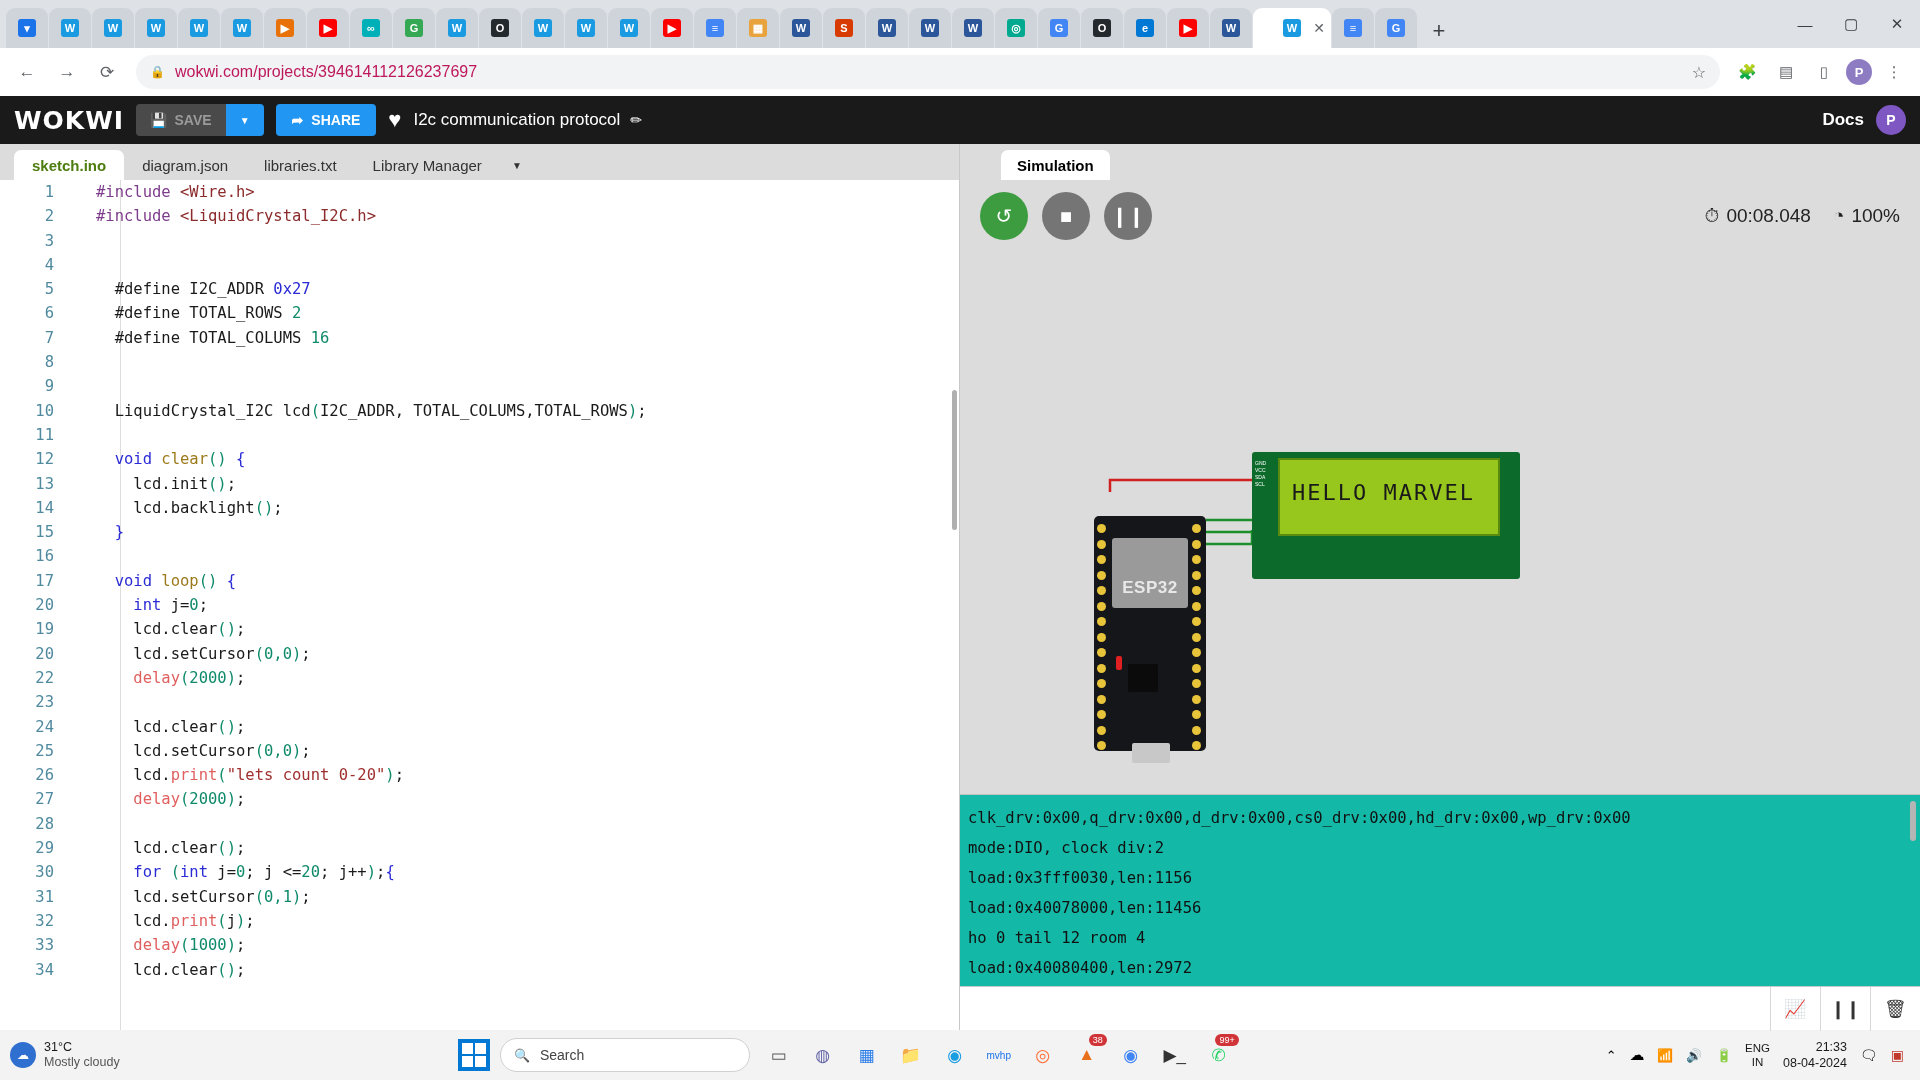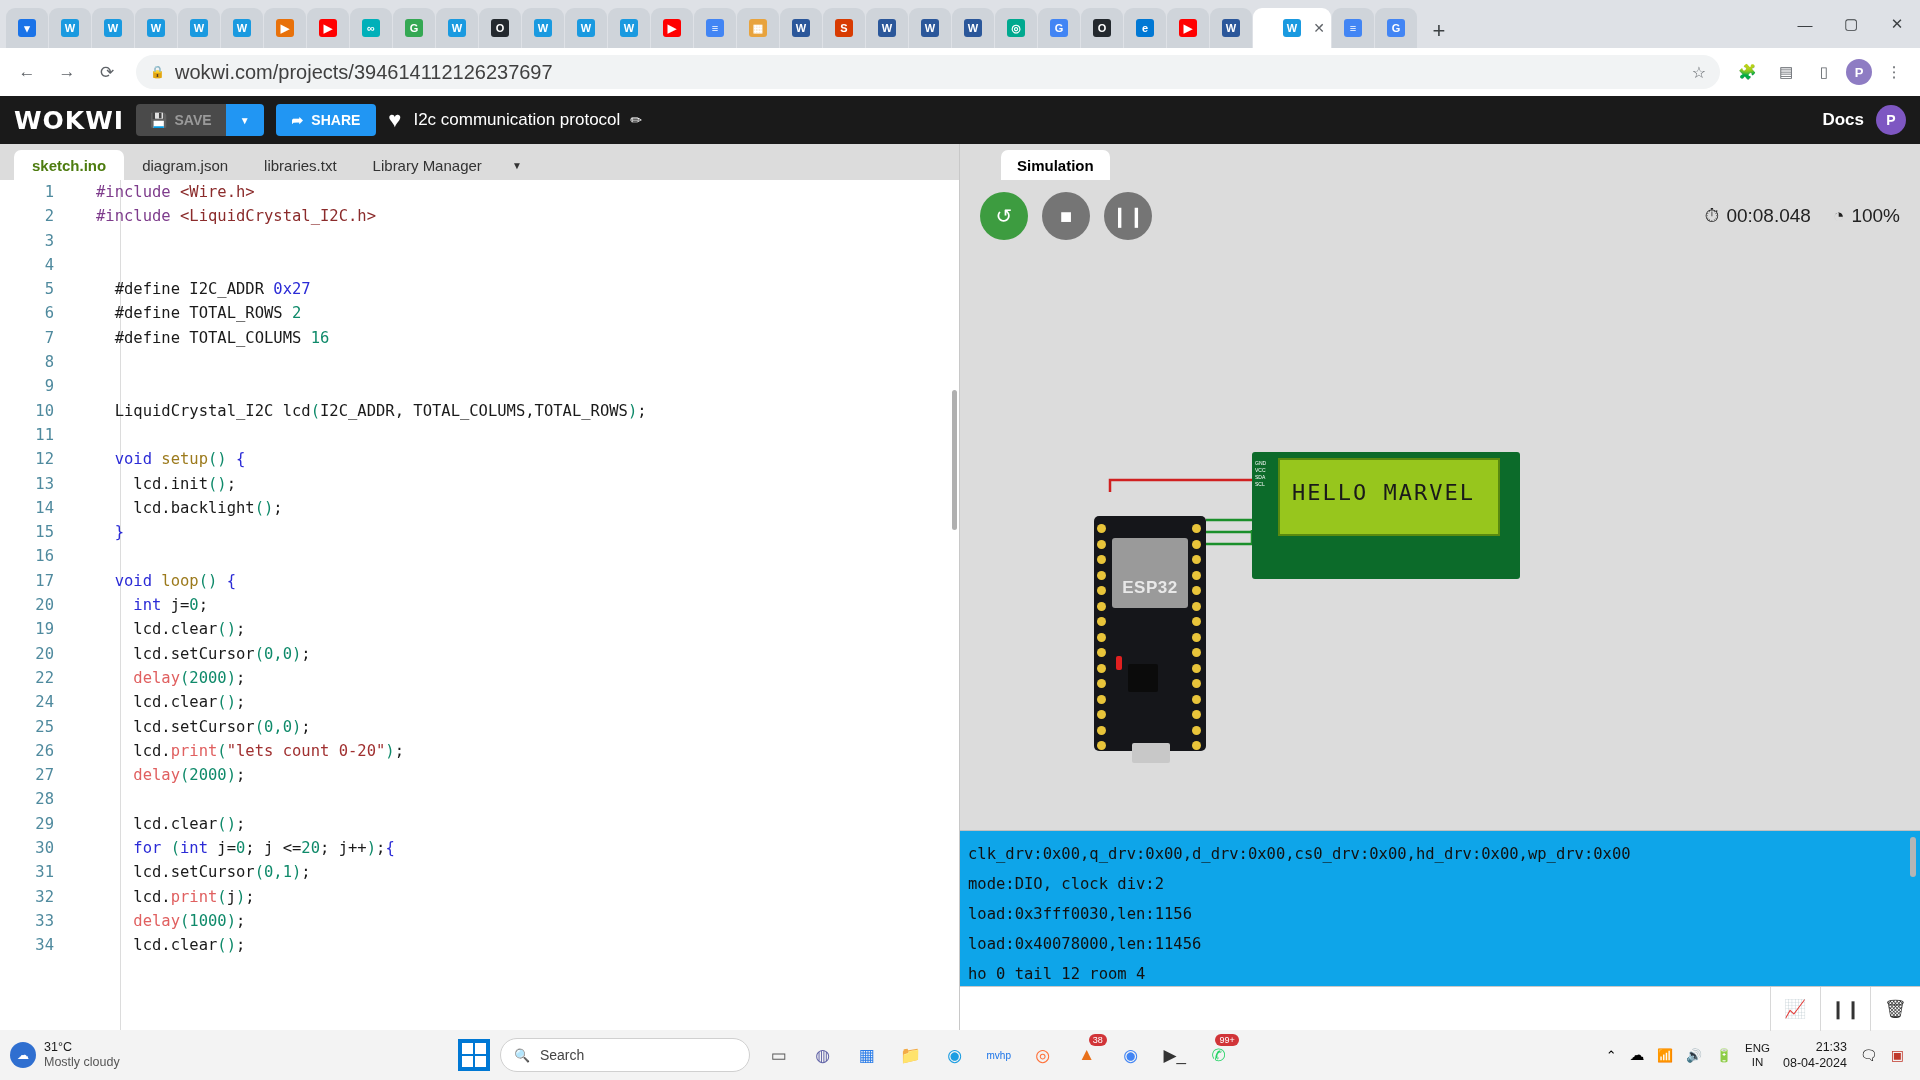--- a/index.html
+++ b/index.html
@@ -19,21 +19,21 @@
             font-size:22px; color:#3c4043; margin-left:4px; }
   .wincontrols { position:absolute; right:0; top:0; height:48px; display:flex; align-items:center; }
   .wincontrols div { width:46px; height:48px; display:flex; align-items:center; justify-content:center;
                      font-size:15px; color:#3c4043; }
 
   .toolbar { height:48px; background:#fff; display:flex; align-items:center; padding:0 10px; gap:6px; }
   .navbtn { width:34px; height:34px; border-radius:50%; display:flex; align-items:center;
             justify-content:center; font-size:17px; color:#5f6368; }
   .omnibox { flex:1; height:34px; background:#f1f3f4; border-radius:17px; display:flex;
              align-items:center; padding:0 14px; gap:10px; margin:0 6px; }
-  .omnibox .url { font-size:20px; color:#404040; flex:1; }
+  .omnibox .url { font-size:16px; color:#be185d; flex:1; }
   .toolicon { width:32px; height:32px; display:flex; align-items:center; justify-content:center;
               font-size:15px; color:#5f6368; }
   .avatar-circle { width:26px; height:26px; border-radius:50%; background:#8e7cc3; color:#fff;
                    display:flex; align-items:center; justify-content:center; font-size:13px; font-weight:bold; }
 
   
   .wokwi { flex:1; display:flex; flex-direction:column; background:#fff; }
   .wk-header { height:48px; background:#1a1a1a; display:flex; align-items:center; padding:5px 14px; gap:12px;justify-content:flex-end; }
   .wk-logo { color:#fff; font-size:25px; font-weight:bold; letter-spacing:1px; font-family:"DejaVu Sans", sans-serif; }
   .save-group { display:flex; height:32px; border-radius:4px; overflow:hidden; }
@@ -104,21 +104,21 @@
 
   
   .lcd { position:absolute; left:292px; top:200px; width:268px; height:127px; background:#0c6b2a; border-radius:3px; }
   .lcd-screen { position:absolute; left:26px; top:6px; width:222px; height:78px; background:#97c61d; border:2px solid #5a8a0f; }
   .lcd-text { position:absolute; left:12px; top:20px; font-family:"DejaVu Sans Mono", monospace;
               font-size:22px; letter-spacing:2px; color:#1a1a1a; }
   .lcd-pins { position:absolute; left:3px; top:8px; font-size:5px; color:#fff; line-height:7px; }
   .wires { position:absolute; left:0; top:0; width:100%; height:100%; pointer-events:none; }
 
   
-  .serial { height:156px; background:#0ea5e9; border-top:1px solid #c0c0c0; position:relative;
+  .serial { height:192px; background:#14b8a6; border-top:1px solid #c0c0c0; position:relative;
             font-family:"DejaVu Sans Mono", monospace; font-size:15.5px; color:#111;
             padding:8px 0 0 4px; line-height:30px; overflow:hidden; }
   .serial-line { padding-left:4px; white-space:pre; }
   .serial-scroll { position:absolute; right:4px; top:6px; width:6px; height:40px; background:#b5b5b5; border-radius:3px; }
   .serial-input { height:44px; background:#fff; border-top:1px solid #c8c8c8; display:flex; align-items:center; }
   .serial-input .spacer { flex:1; }
   .sibtn { width:50px; height:44px; display:flex; align-items:center; justify-content:center;
            border-left:1px solid #d8d8d8; font-size:18px; color:#333; }
 
   
@@ -311,30 +311,31 @@
               <div class="code-line"><span class="ln">2</span><span class="ctext"><span class="pre">#include </span><span class="inc">&lt;LiquidCrystal_I2C.h&gt;</span></span></div>
               <div class="code-line"><span class="ln">3</span><span class="ctext"></span></div>
               <div class="code-line"><span class="ln">4</span><span class="ctext"></span></div>
               <div class="code-line"><span class="ln">5</span><span class="ctext"><span class="plain">  #define I2C_ADDR </span><span class="kw">0x27</span></span></div>
               <div class="code-line"><span class="ln">6</span><span class="ctext"><span class="plain">  #define TOTAL_ROWS </span><span class="num">2</span></span></div>
               <div class="code-line"><span class="ln">7</span><span class="ctext"><span class="plain">  #define TOTAL_COLUMS </span><span class="num">16</span></span></div>
               <div class="code-line"><span class="ln">8</span><span class="ctext"></span></div>
               <div class="code-line"><span class="ln">9</span><span class="ctext"></span></div>
               <div class="code-line"><span class="ln">10</span><span class="ctext"><span class="plain">  LiquidCrystal_I2C lcd</span><span class="par">(</span><span class="plain">I2C_ADDR, TOTAL_COLUMS,TOTAL_ROWS</span><span class="par">)</span><span class="plain">;</span></span></div>
               <div class="code-line"><span class="ln">11</span><span class="ctext"></span></div>
-              <div class="code-line"><span class="ln">12</span><span class="ctext"><span class="kw">  void </span><span class="fn">setup</span><span class="par">()</span><span class="plain"> </span><span class="kw">{</span></span></div>
+              <div class="code-line"><span class="ln">12</span><span class="ctext"><span class="kw">  void </span><span class="fn">clear</span><span class="par">()</span><span class="plain"> </span><span class="kw">{</span></span></div>
               <div class="code-line"><span class="ln">13</span><span class="ctext"><span class="plain">    lcd.init</span><span class="par">()</span><span class="plain">;</span></span></div>
               <div class="code-line"><span class="ln">14</span><span class="ctext"><span class="plain">    lcd.backlight</span><span class="par">()</span><span class="plain">;</span></span></div>
               <div class="code-line"><span class="ln">15</span><span class="ctext"><span class="kw">  }</span></span></div>
               <div class="code-line"><span class="ln">16</span><span class="ctext"></span></div>
               <div class="code-line"><span class="ln">17</span><span class="ctext"><span class="kw">  void </span><span class="fn">loop</span><span class="par">()</span><span class="plain"> </span><span class="kw">{</span></span></div>
               <div class="code-line"><span class="ln">20</span><span class="ctext"><span class="kw">    int </span><span class="plain">j=</span><span class="num">0</span><span class="plain">;</span></span></div>
               <div class="code-line"><span class="ln">19</span><span class="ctext"><span class="plain">    lcd.clear</span><span class="par">()</span><span class="plain">;</span></span></div>
               <div class="code-line"><span class="ln">20</span><span class="ctext"><span class="plain">    lcd.setCursor</span><span class="par">(</span><span class="num">0,0</span><span class="par">)</span><span class="plain">;</span></span></div>
               <div class="code-line"><span class="ln">22</span><span class="ctext"><span class="plain">    </span><span class="call">delay</span><span class="par">(</span><span class="num">2000</span><span class="par">)</span><span class="plain">;</span></span></div>
+              <div class="code-line"><span class="ln">23</span><span class="ctext"></span></div>
               <div class="code-line"><span class="ln">24</span><span class="ctext"><span class="plain">    lcd.clear</span><span class="par">()</span><span class="plain">;</span></span></div>
               <div class="code-line"><span class="ln">25</span><span class="ctext"><span class="plain">    lcd.setCursor</span><span class="par">(</span><span class="num">0,0</span><span class="par">)</span><span class="plain">;</span></span></div>
               <div class="code-line"><span class="ln">26</span><span class="ctext"><span class="plain">    lcd.</span><span class="call">print</span><span class="par">(</span><span class="str">"lets count 0-20"</span><span class="par">)</span><span class="plain">;</span></span></div>
               <div class="code-line"><span class="ln">27</span><span class="ctext"><span class="plain">    </span><span class="call">delay</span><span class="par">(</span><span class="num">2000</span><span class="par">)</span><span class="plain">;</span></span></div>
               <div class="code-line"><span class="ln">28</span><span class="ctext"></span></div>
               <div class="code-line"><span class="ln">29</span><span class="ctext"><span class="plain">    lcd.clear</span><span class="par">()</span><span class="plain">;</span></span></div>
               <div class="code-line"><span class="ln">30</span><span class="ctext"><span class="kw">    for </span><span class="par">(</span><span class="kw">int </span><span class="plain">j=</span><span class="num">0</span><span class="plain">; j &lt;=</span><span class="num">20</span><span class="plain">; j++</span><span class="par">)</span><span class="plain">;</span><span class="kw">{</span></span></div>
               <div class="code-line"><span class="ln">31</span><span class="ctext"><span class="plain">    lcd.setCursor</span><span class="par">(</span><span class="num">0,1</span><span class="par">)</span><span class="plain">;</span></span></div>
               <div class="code-line"><span class="ln">32</span><span class="ctext"><span class="plain">    lcd.</span><span class="call">print</span><span class="par">(</span><span class="plain">j</span><span class="par">)</span><span class="plain">;</span></span></div>
               <div class="code-line"><span class="ln">33</span><span class="ctext"><span class="plain">    </span><span class="call">delay</span><span class="par">(</span><span class="num">1000</span><span class="par">)</span><span class="plain">;</span></span></div>

